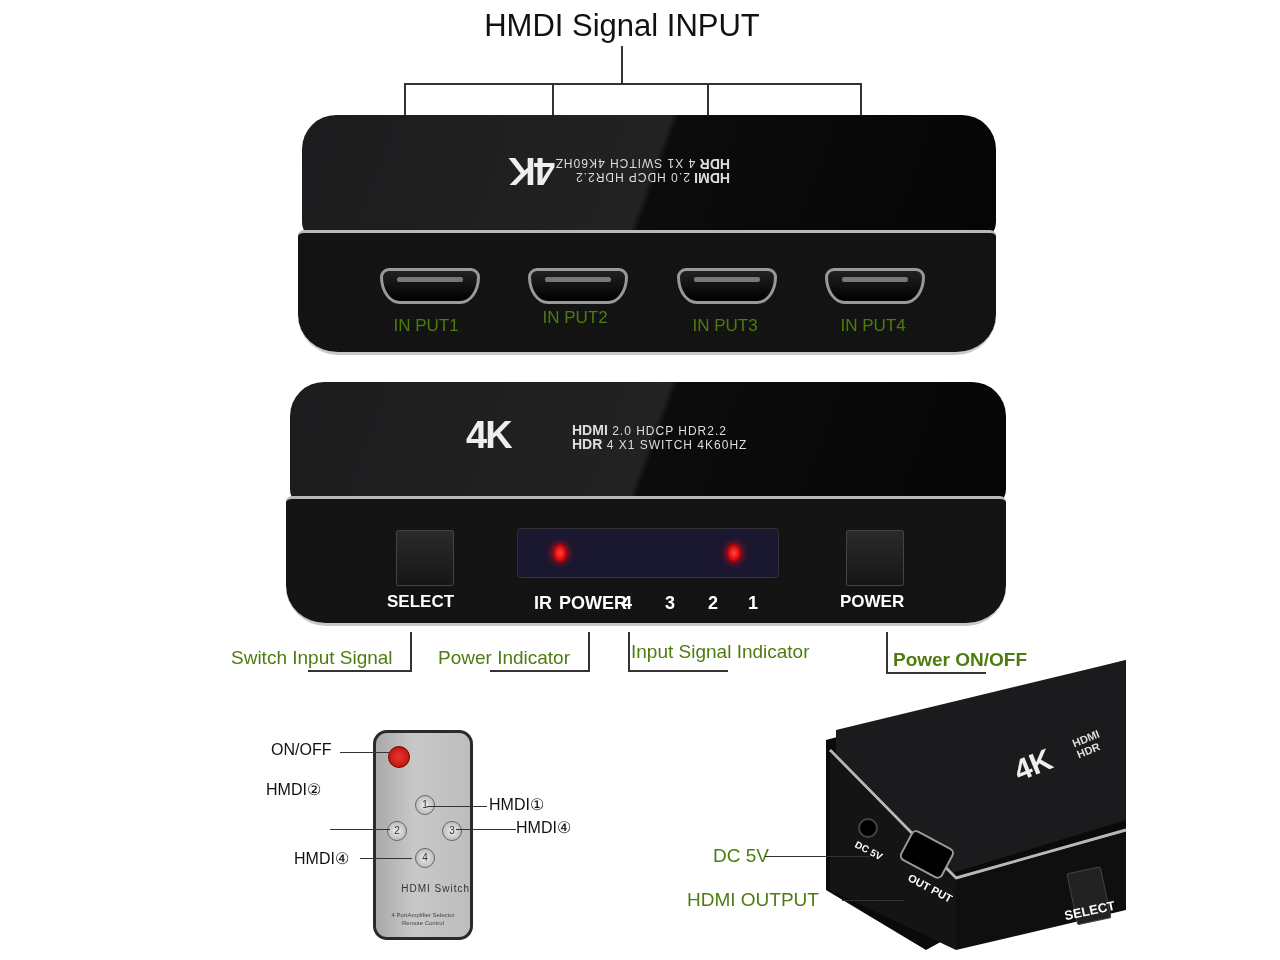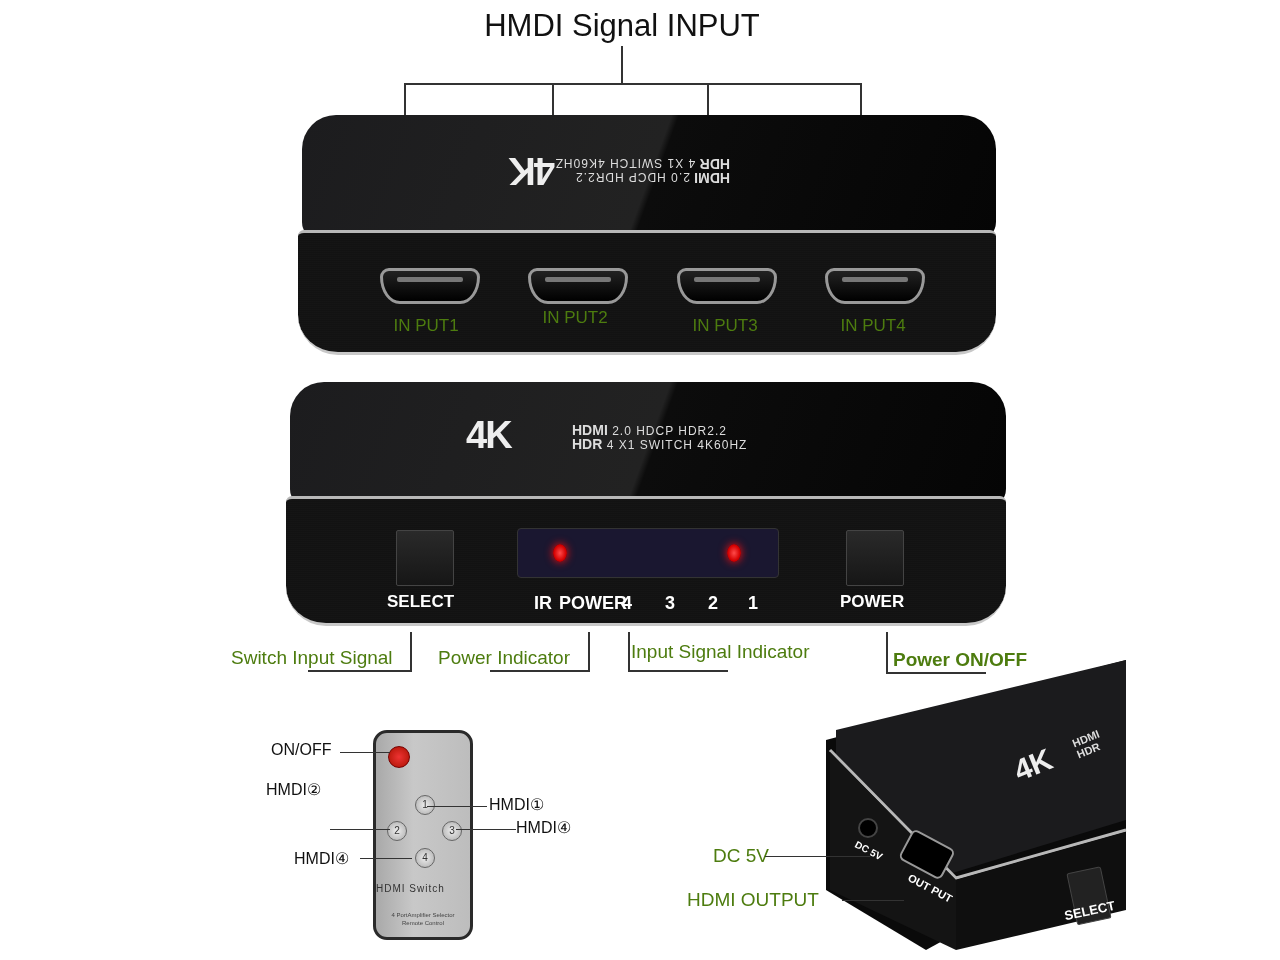--- a/index.html
+++ b/index.html
@@ -19,21 +19,21 @@
   .btn-sq { position: absolute; width: 58px; height: 56px; background: linear-gradient(#2a2a2a, #161616); border: 1px solid #444; border-radius: 2px; }
   .led-window { position: absolute; left: 517px; top: 528px; width: 262px; height: 50px; background: #1a1730; border: 1px solid #333; border-radius: 4px; }
   .led { position: absolute; width: 14px; height: 18px; border-radius: 50%; background: radial-gradient(#ff4a4a, #d40000 60%, #5a0010 100%); box-shadow: 0 0 8px #ff1010; }
   .front-label { position: absolute; color: #fff; font-weight: bold; font-size: 17px; }
   .small-label { position: absolute; color: #fff; font-weight: bold; font-size: 18px; }
   .annot { position: absolute; font-size: 19px; color: #4d7c0f; white-space: nowrap; }
   
   .remote { position: absolute; left: 373px; top: 730px; width: 100px; height: 210px; border-radius: 14px; background: linear-gradient(90deg, #a9a9a9, #c8c8c8 40%, #bdbdbd 100%); border: 3px solid #2a2a2a; }
   .rbtn { position: absolute; width: 20px; height: 20px; border-radius: 50%; background: radial-gradient(#eee, #aaa); border: 1px solid #666; font-size: 10px; line-height: 18px; text-align: center; color: #333; }
   .rbtn-red { position: absolute; width: 22px; height: 22px; border-radius: 50%; background: radial-gradient(#e33, #a10); border: 1px solid #700; }
-  .remote-title { position: absolute; left: 0; width: 94px; text-align: left; font-size: 10px; color: #333; letter-spacing: 1px; }
+  .remote-title { position: absolute; left: 0; width: 94px; text-align: right; font-size: 10px; color: #333; letter-spacing: 1px; }
   .remote-sub { position: absolute; left: 0; width: 94px; text-align: center; font-size: 6px; color: #444; line-height: 8px; }
   .remote-label { position: absolute; font-size: 16px; color: #111; white-space: nowrap; }
   
   .corner-dev { position: absolute; left: 826px; top: 660px; width: 454px; height: 300px; overflow: hidden; }
 </style>
 </head>
 <body>
 
 <div class="abs title">HMDI Signal INPUT</div>
 

